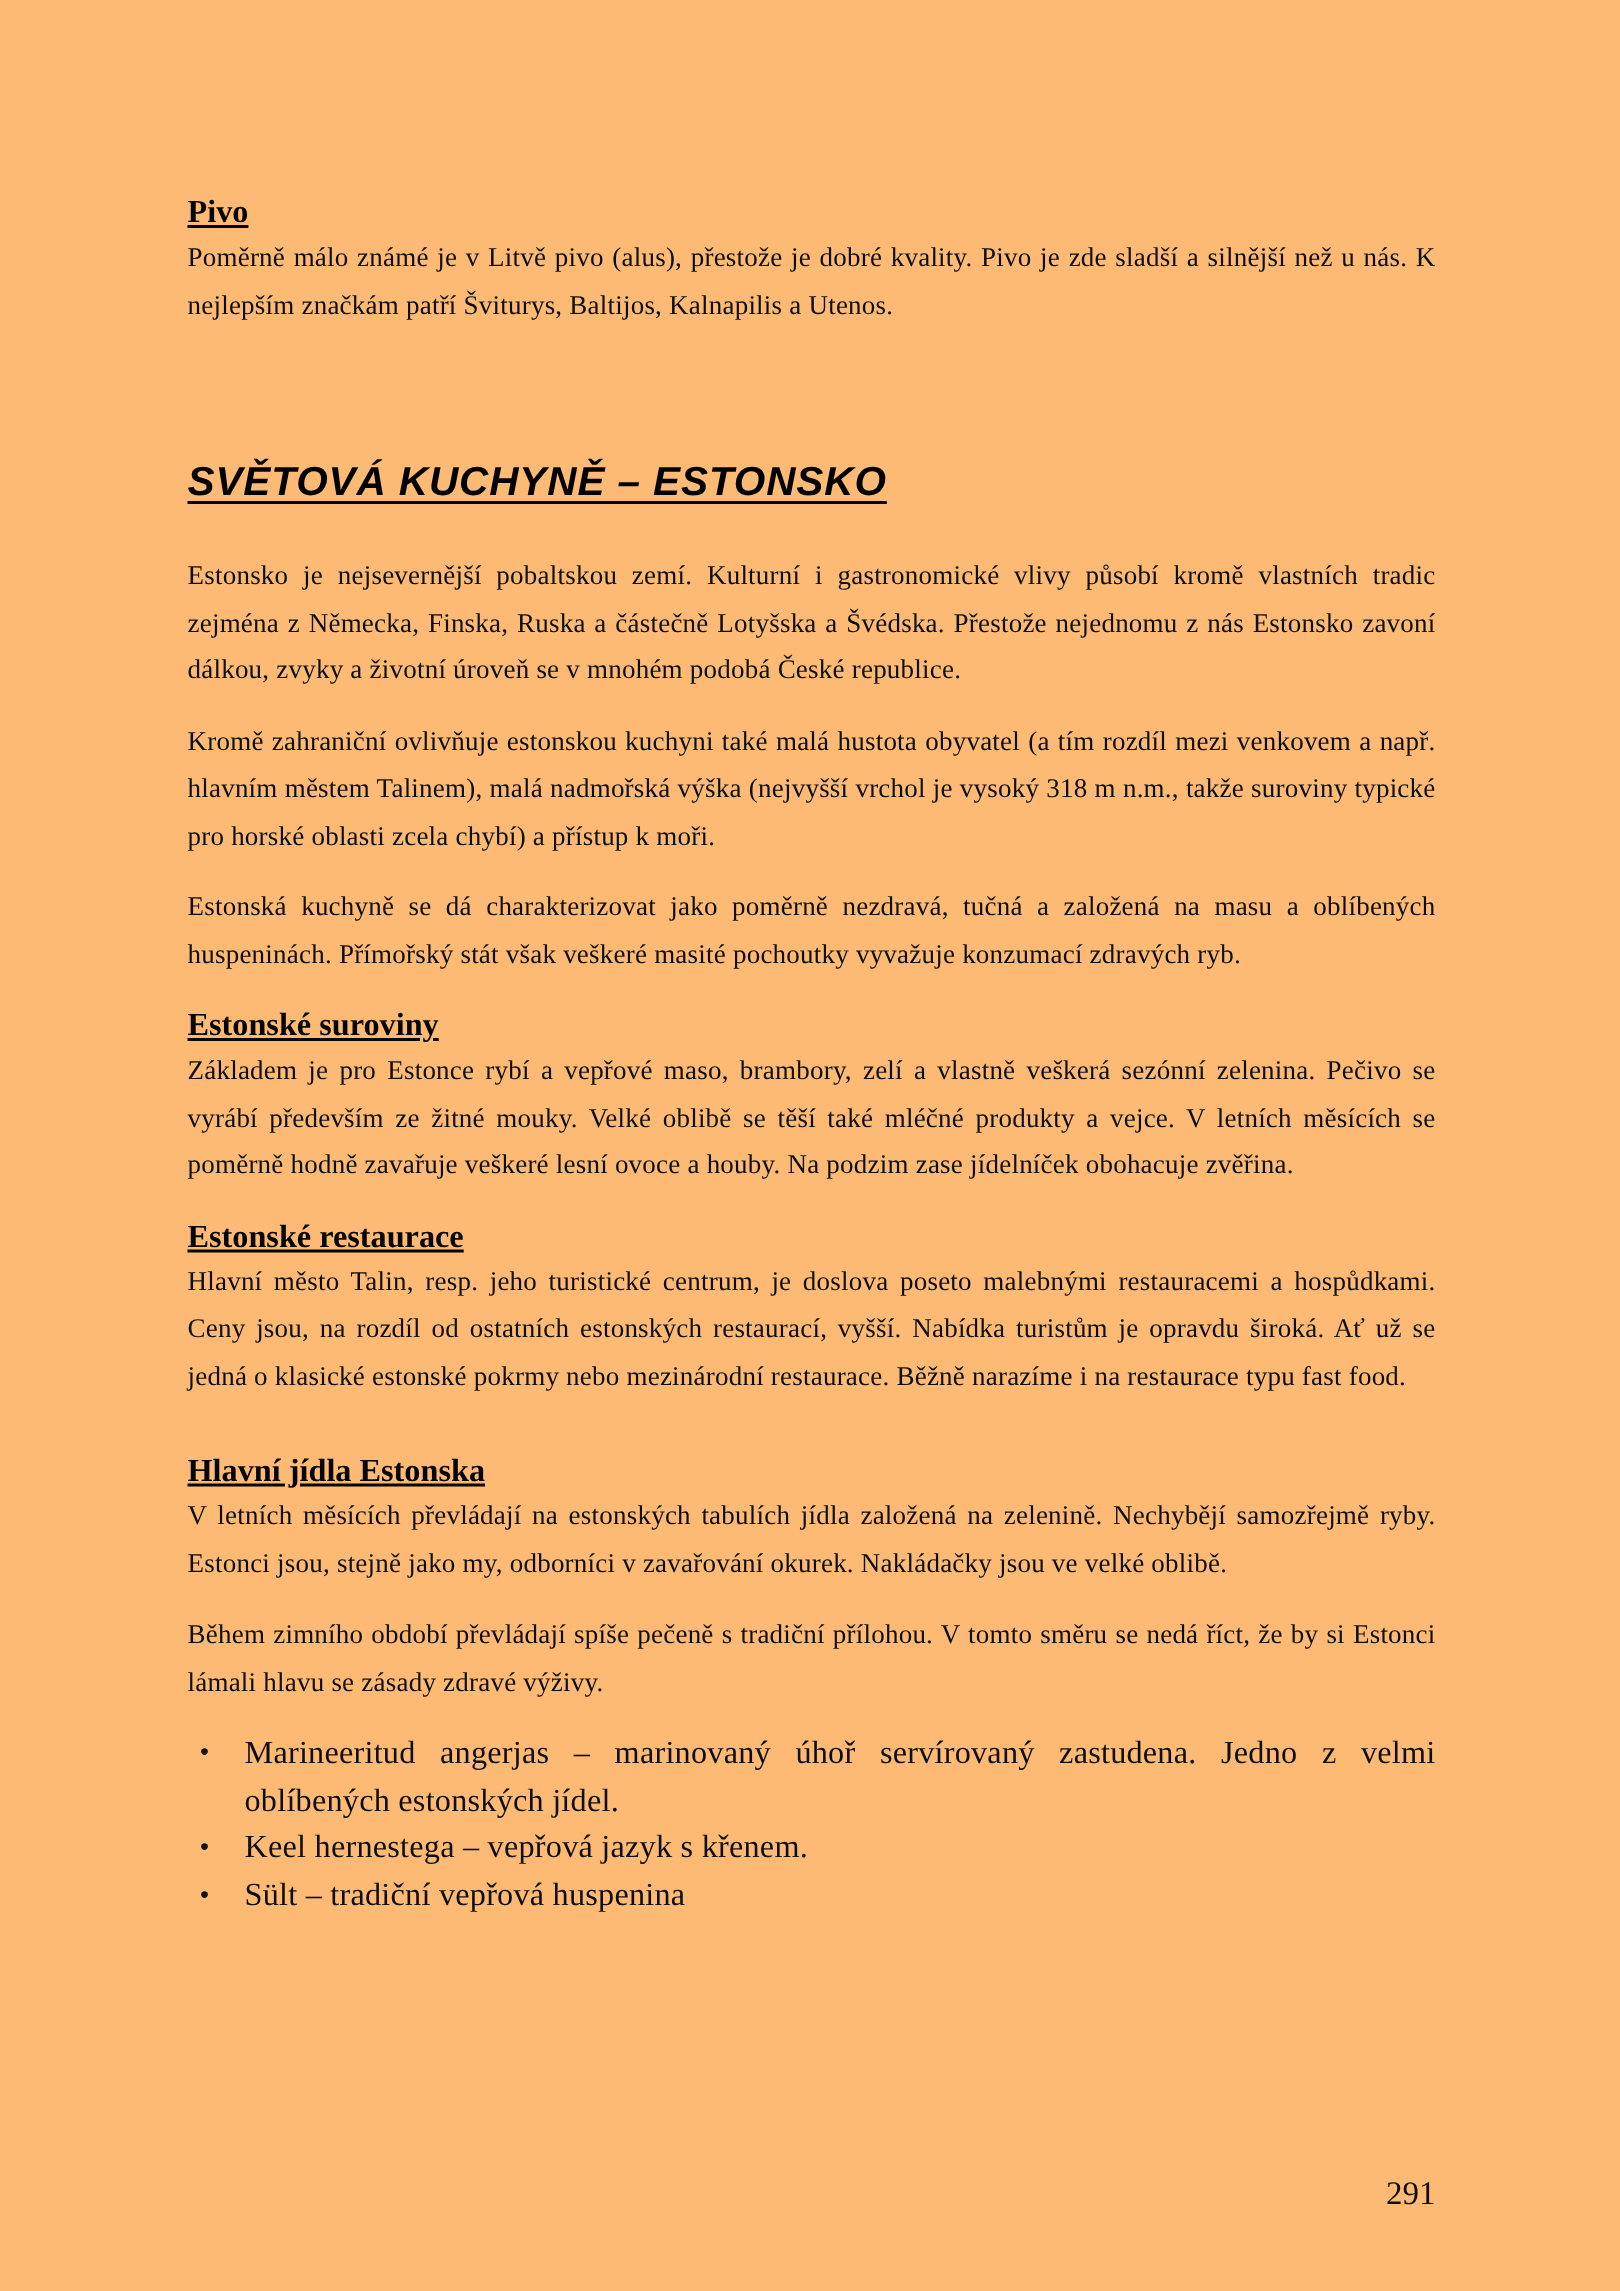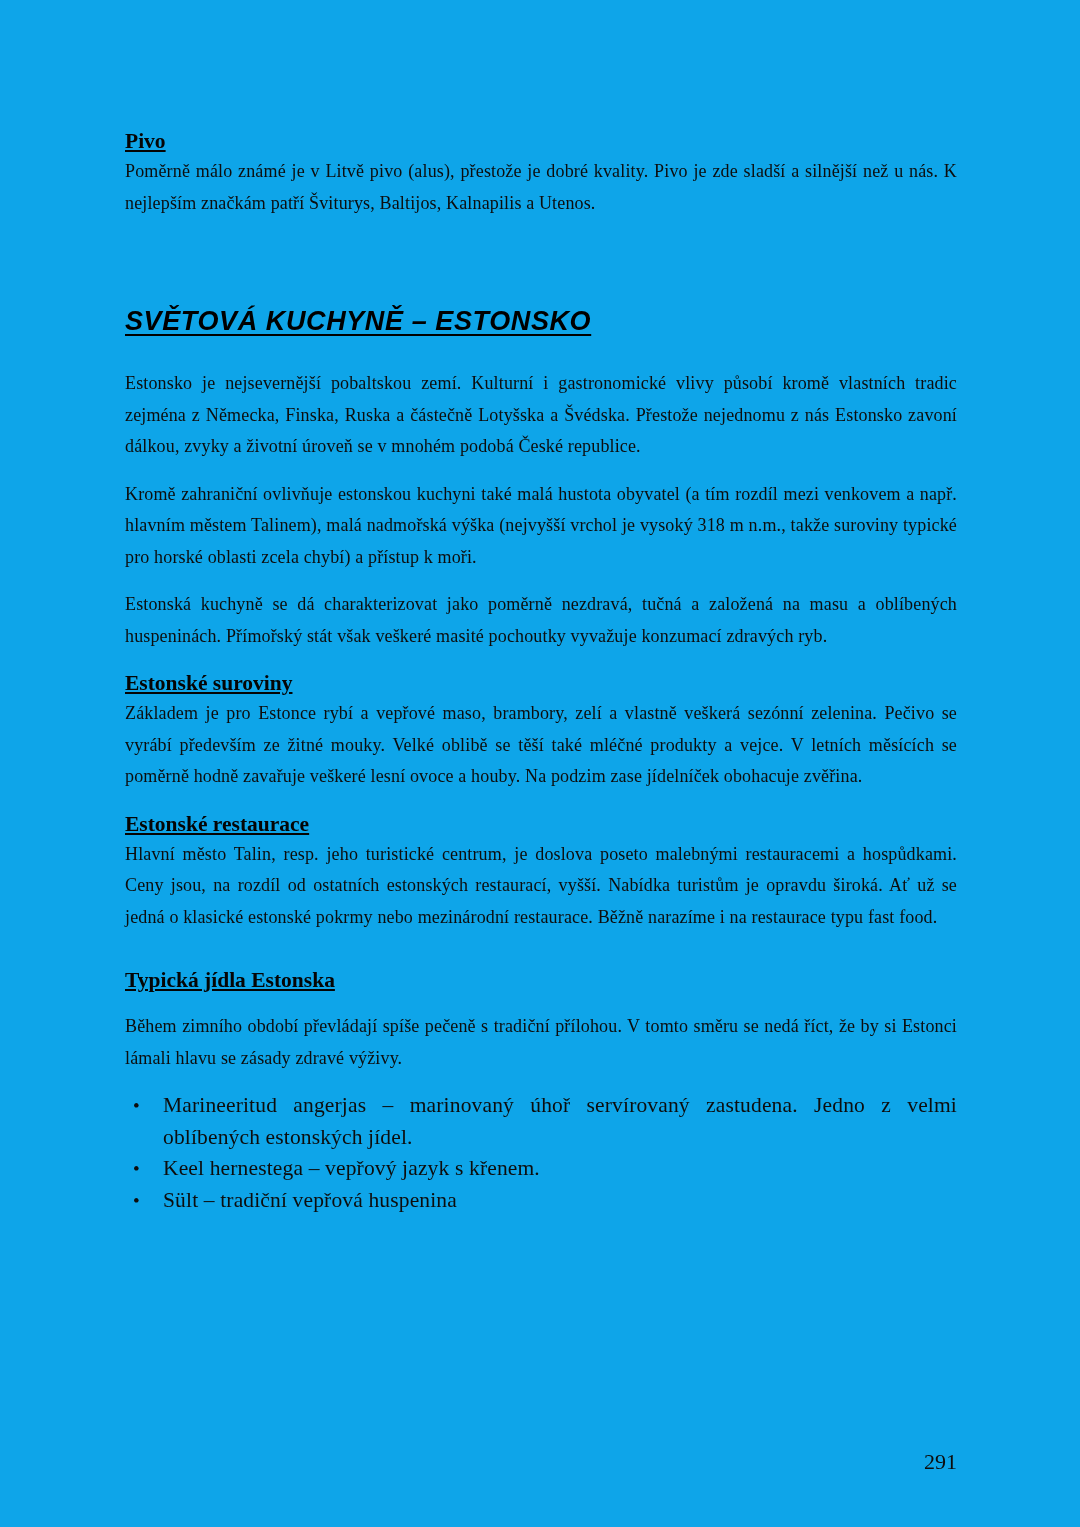--- a/index.html
+++ b/index.html
@@ -6,21 +6,21 @@
     margin: 0;
     padding: 0;
     background: #ffffff;
   }
 
   .page {
     position: relative;
     width: 1080px;
     height: 1527px;
     margin: 0 auto;
-    background: #0ea5e9;
+    background: #fdba74;
     overflow: hidden;
     box-sizing: border-box;
   }
 
   .content {
     position: absolute;
     left: 125px;
     top: 126px;
     width: 832px;
   }
@@ -146,36 +146,37 @@
 
     <div class="sub-head">
       <span>Estonské restaurace</span>
     </div>
     <p class="body-text">Hlavní město Talin, resp. jeho turistické centrum, je doslova poseto malebnými restauracemi a hospůdkami. Ceny jsou, na rozdíl od ostatních estonských restaurací, vyšší. Nabídka turistům je opravdu široká. Ať už se jedná o klasické estonské pokrmy nebo mezinárodní restaurace. Běžně narazíme i na restaurace typu fast food.</p>
     <div class="gap-para"></div>
 
     <div class="gap-head"></div>
 
     <div class="sub-head">
-      <span>Typická jídla Estonska</span>
+      <span>Hlavní jídla Estonska</span>
     </div>
+    <p class="body-text">V letních měsících převládají na estonských tabulích jídla založená na zelenině. Nechybějí samozřejmě ryby. Estonci jsou, stejně jako my, odborníci v zavařování okurek. Nakládačky jsou ve velké oblibě.</p>
     <div class="gap-para"></div>
     <p class="body-text">Během zimního období převládají spíše pečeně s tradiční přílohou. V tomto směru se nedá říct, že by si Estonci lámali hlavu se zásady zdravé výživy.</p>
 
     <div class="gap-head"></div>
 
 
     <ul class="bullet-list">
       <li class="bullet-item">
         <span class="bullet-dot">•</span>
         <span>Marineeritud angerjas – marinovaný úhoř servírovaný zastudena. Jedno z velmi oblíbených estonských jídel.</span>
       </li>
       <li class="bullet-item no-justify">
         <span class="bullet-dot">•</span>
-        <span>Keel hernestega – vepřový jazyk s křenem.</span>
+        <span>Keel hernestega – vepřová jazyk s křenem.</span>
       </li>
       <li class="bullet-item no-justify">
         <span class="bullet-dot">•</span>
         <span>Sült – tradiční vepřová huspenina</span>
       </li>
     </ul>
 
   </div>
 
   <div class="page-number">291</div>

